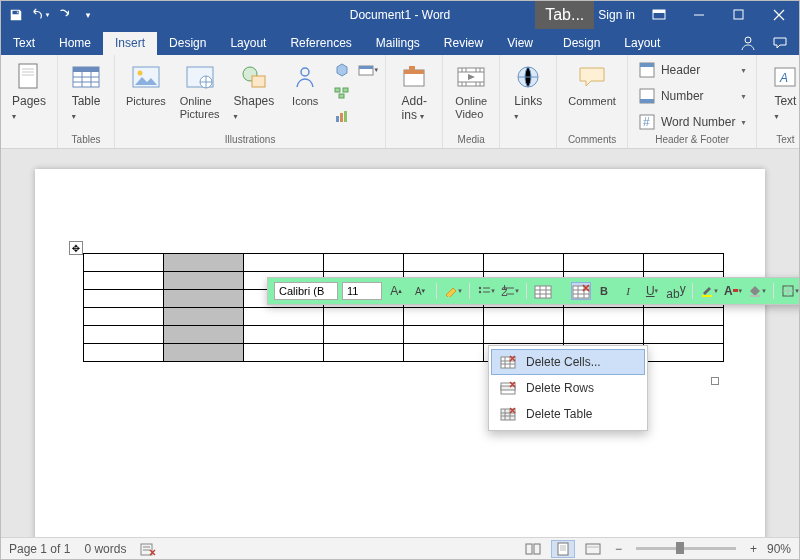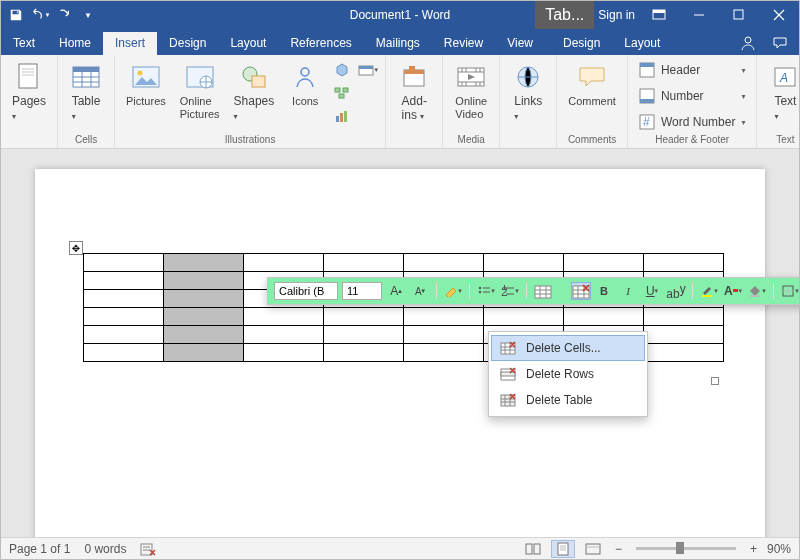--- a/index.html
+++ b/index.html
@@ -162,21 +162,21 @@
         <div class="bigicon">
             <svg width="30" height="28" viewBox="0 0 30 28">
               <rect x="2" y="4" width="26" height="20" fill="#fff" stroke="#6b8bbd"></rect>
               <rect x="2" y="4" width="26" height="5" fill="#6b8bbd"></rect>
               <path stroke="#6b8bbd" d="M2 14h26M2 19h26M11 4v20M20 4v20"></path>
             </svg>
           </div>
         <div class="cap"><span>Table</span><br><span class="caret">▾</span></div>
       </div>
     </div>
-    <div class="label">Cells</div>
+    <div class="label">Tables</div>
   </div>
 
   <div class="group">
     <div class="body">
       <div class="bigbtn">
         <div class="bigicon">
             <svg width="30" height="26" viewBox="0 0 30 26">
               <rect x="2" y="3" width="26" height="20" fill="#eef4fb" stroke="#7aa0c9"></rect>
               <circle cx="9" cy="9" r="2.5" fill="#f3c742"></circle>
               <path fill="#8bb0de" d="M4 21l7-8 5 5 4-4 6 7z"></path>
@@ -520,21 +520,21 @@
           <svg width="14" height="14">
             <path fill="#f2c94c" stroke="#c8a02a" d="M3 11l6-6 2 2-6 6z"></path>
           </svg>
         </div>
       <div class="sep"></div>
       <div class="txt" style="width:34px">Insert</div>
       <div class="txt pressed" style="width:36px;display:flex;align-items:center;justify-content:center">Delete</div>
     </div>
   </div>
 
-  <div class="dropdown" style="left:487px;top:182px">
+  <div class="dropdown" style="left:487px;top:196px">
     <div class="ditem hov">
         <svg width="16" height="14">
           <rect x="1" y="2" width="14" height="11" fill="#fff" stroke="#888"></rect>
           <path stroke="#888" d="M1 6h14M1 9h14M5 2v11M10 2v11"></path>
           <path stroke="#c0392b" stroke-width="1.4" d="M10 1l5 5M15 1l-5 5"></path>
         </svg>
         <span>Delete Cells...</span>
       </div>
     <div class="ditem">
         <svg width="16" height="14">

